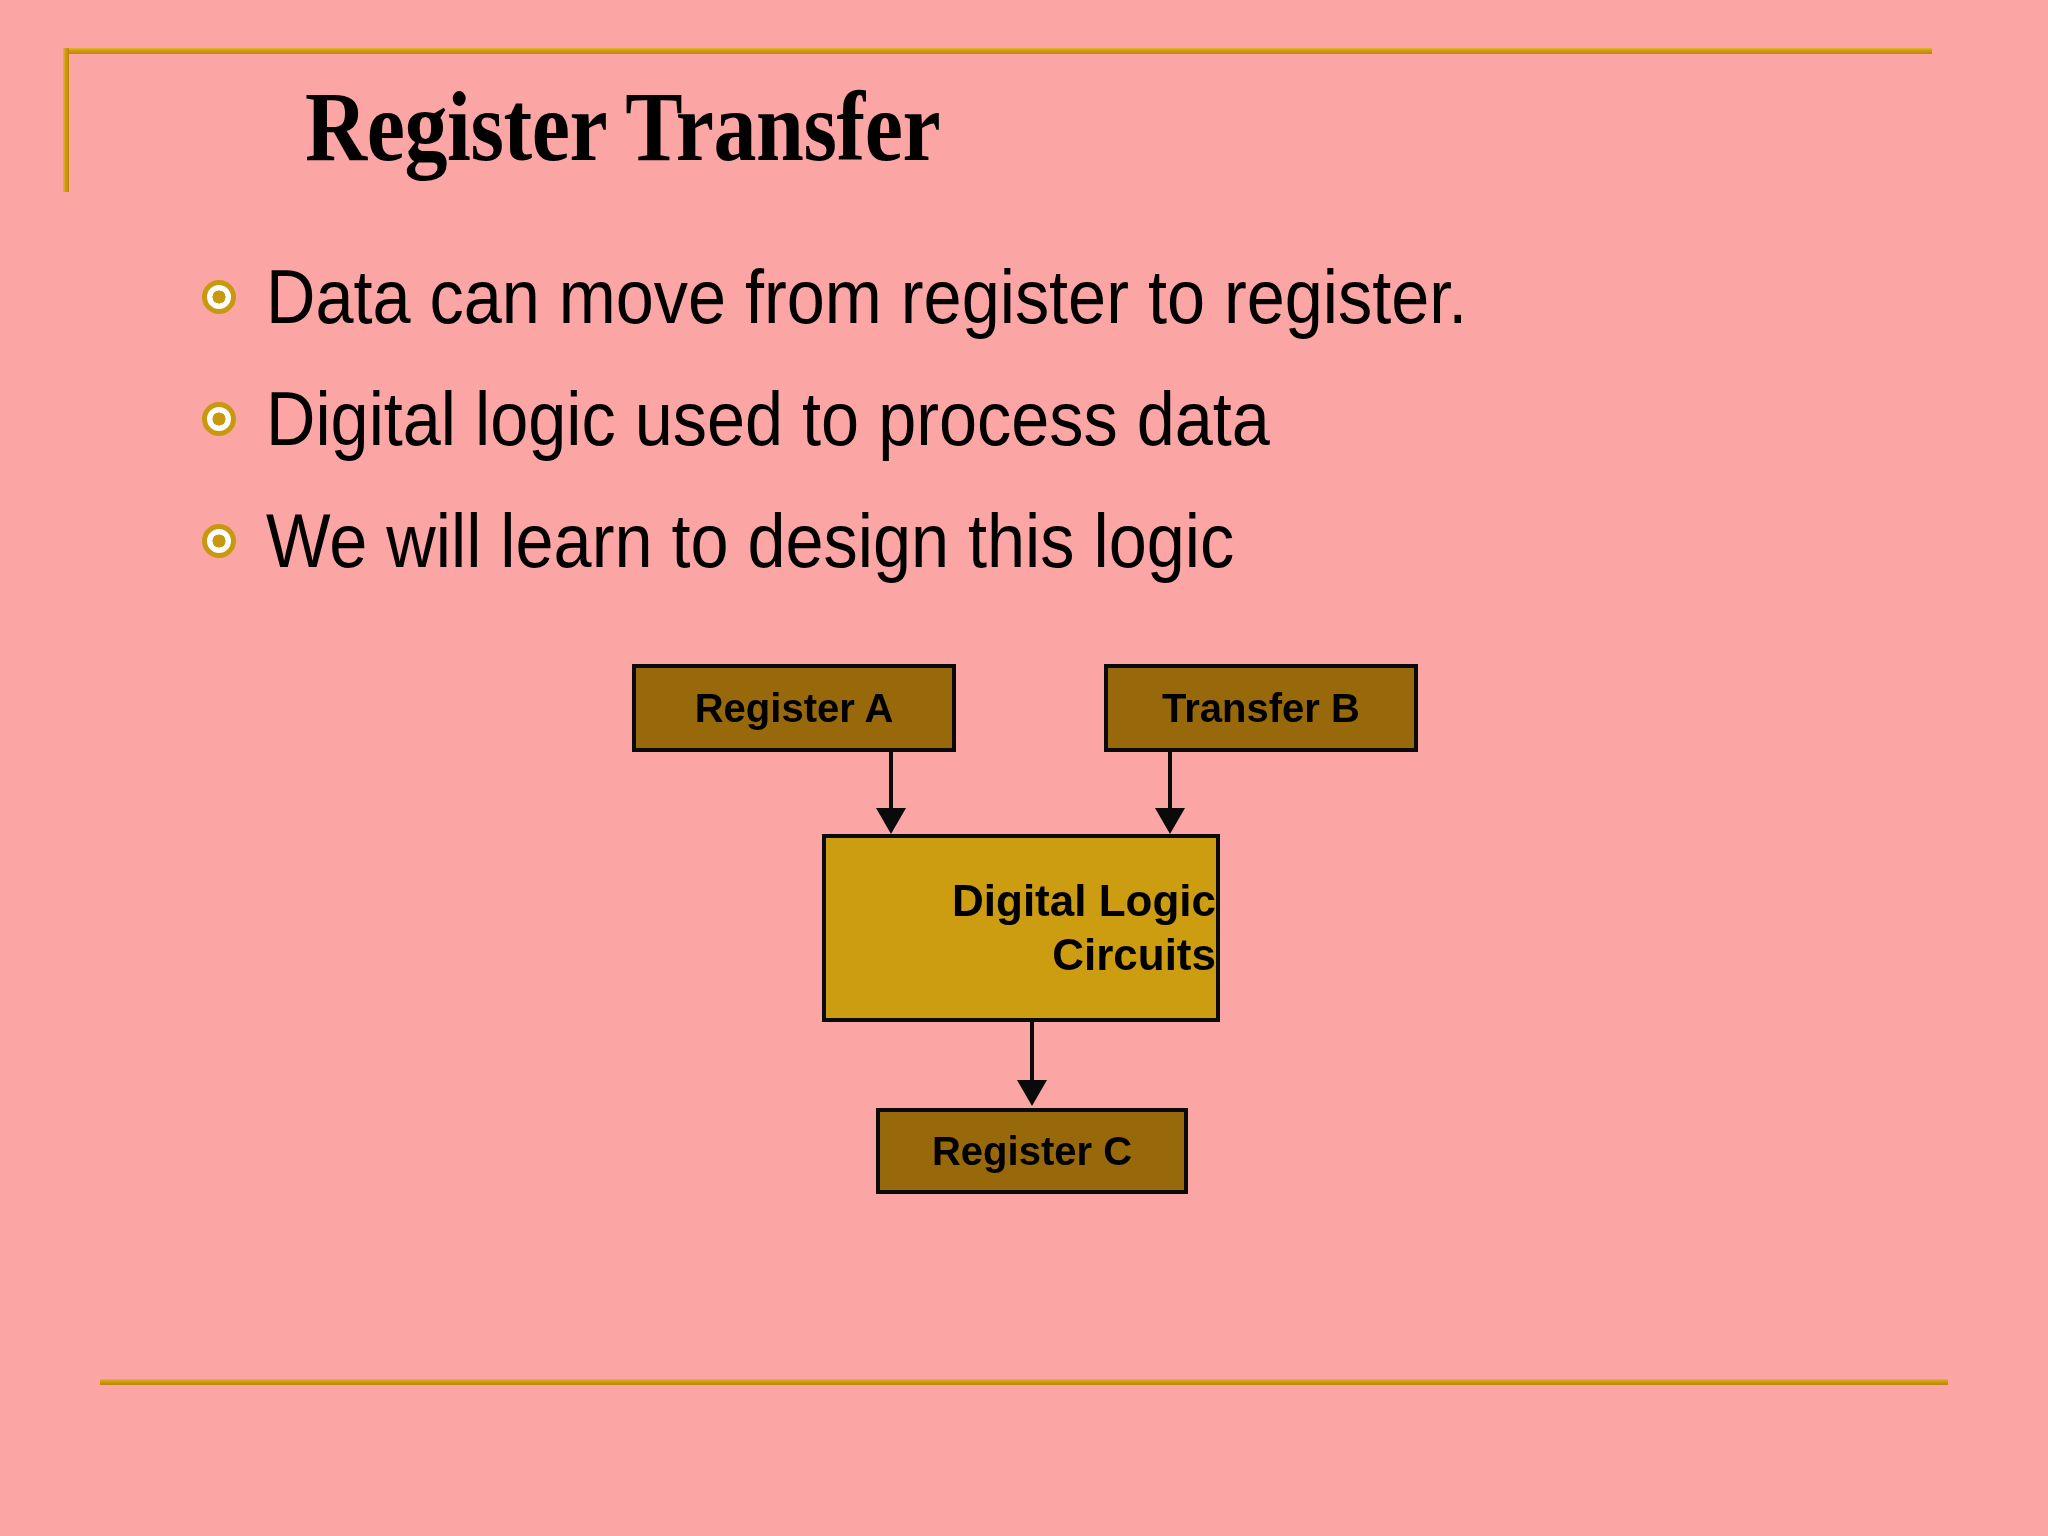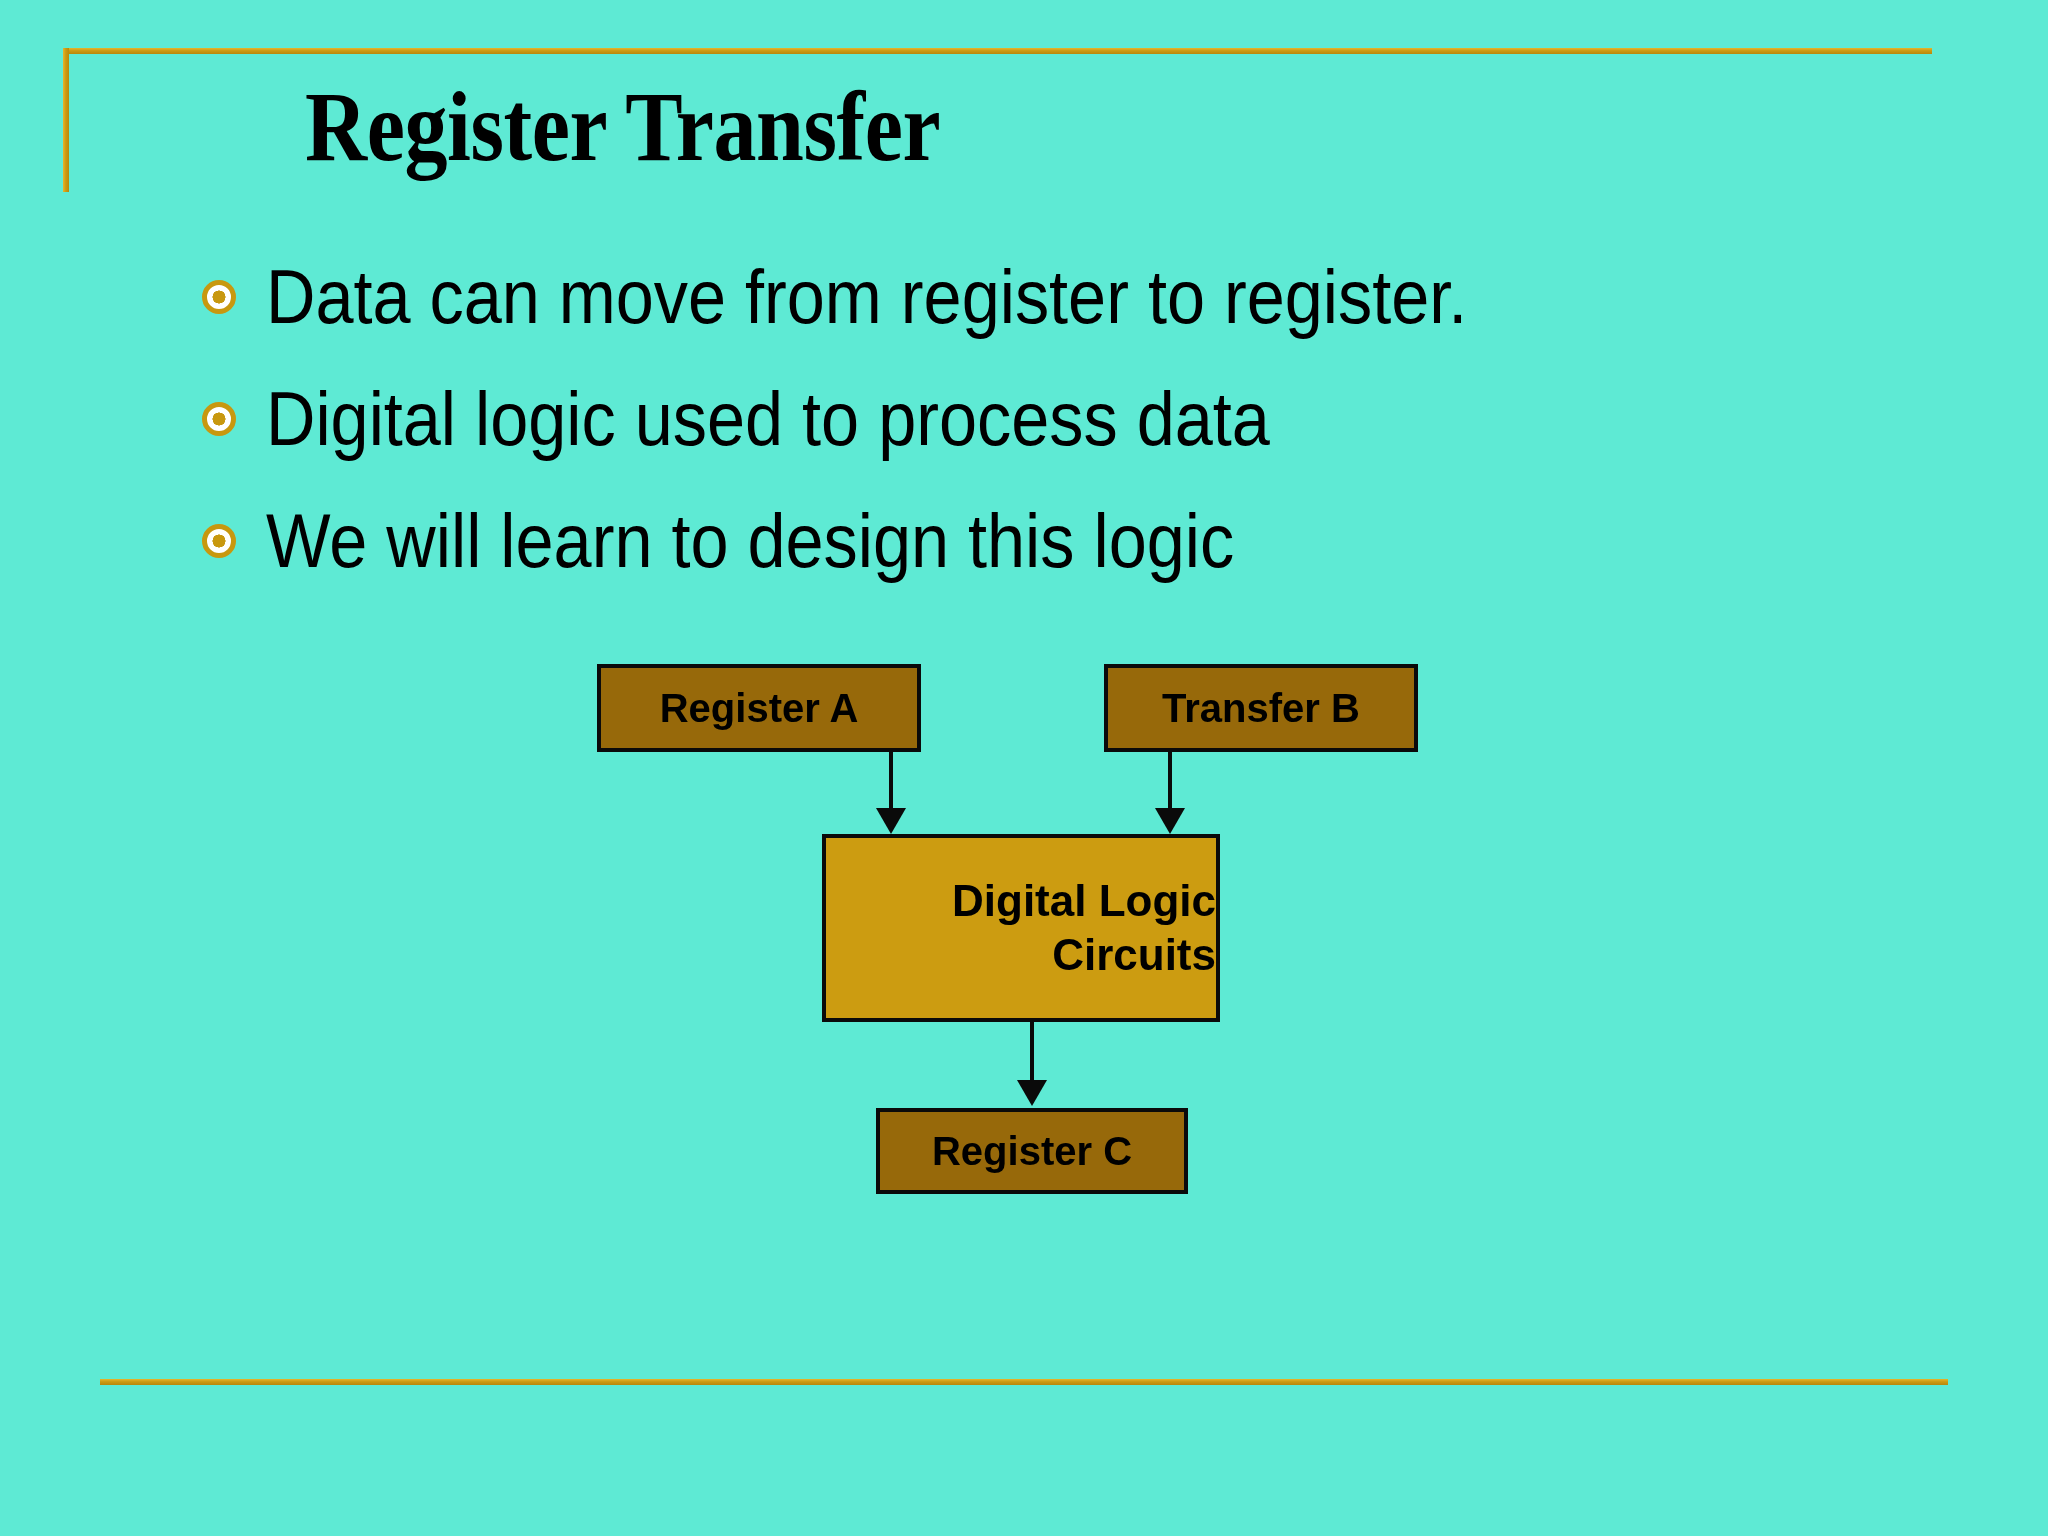--- a/index.html
+++ b/index.html
@@ -7,21 +7,21 @@
     padding: 0;
     background: #ffffff;
   }
   body {
     font-family: "Liberation Sans", sans-serif;
   }
   #slide {
     position: relative;
     width: 2048px;
     height: 1536px;
-    background: #5eead4;
+    background: #fca5a5;
     overflow: hidden;
   }
 
   
   .rule-top {
     position: absolute;
     left: 63px;
     top: 48px;
     width: 1869px;
     height: 6px;
@@ -118,21 +118,21 @@
   .node-register {
     background: #97690A;
     font-size: 40px;
     line-height: 1.1;
   }
   .node-logic {
     background: #CC9C11;
     font-size: 44px;
     line-height: 1.22;
   }
-  #node-reg-a { left: 597px; top: 664px; width: 324px; height: 88px; }
+  #node-reg-a { left: 632px; top: 664px; width: 324px; height: 88px; }
   #node-reg-b { left: 1104px; top: 664px; width: 314px; height: 88px; }
   #node-logic  { left: 822px; top: 834px; width: 398px; height: 188px; text-align: right; }
   #node-reg-c { left: 876px; top: 1108px; width: 312px; height: 86px; }
 
   .edge-line {
     position: absolute;
     width: 4px;
     background: #0a0a0a;
   }
   .edge-head {

